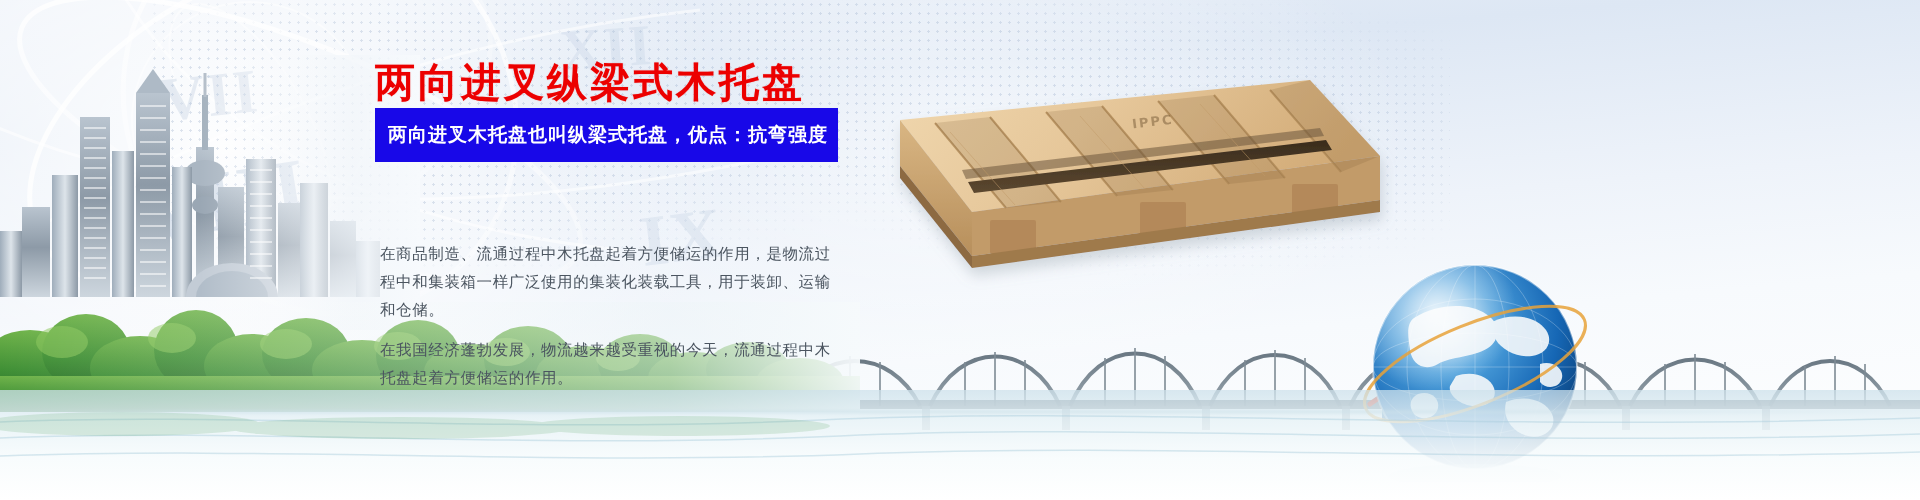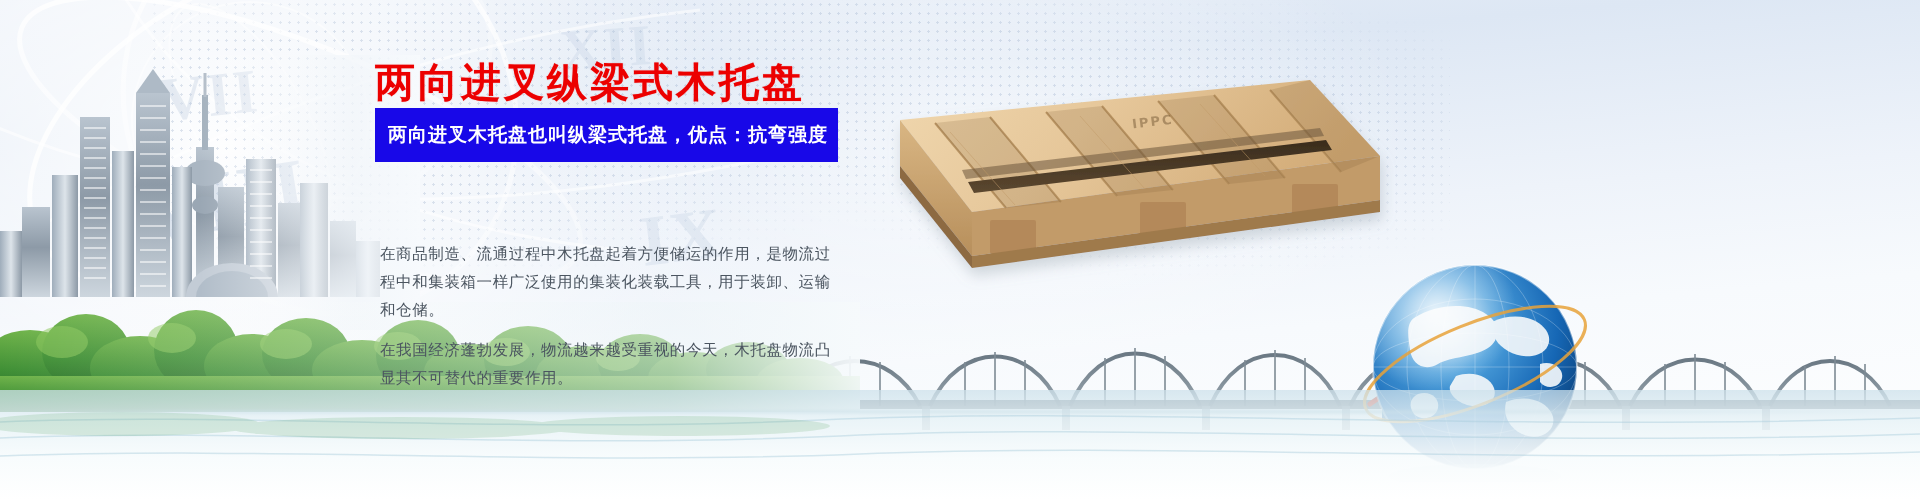--- a/index.html
+++ b/index.html
@@ -502,16 +502,16 @@
   </svg>
 
   <div class="title">两向进叉纵梁式木托盘</div>
 
   <div class="callout">
     <span>两向进叉木托盘也叫纵梁式托盘，优点：抗弯强度</span>
   </div>
 
   <div class="desc">
     <p>在商品制造、流通过程中木托盘起着方便储运的作用，是物流过程中和集装箱一样广泛使用的集装化装载工具，用于装卸、运输和仓储。</p>
-    <p>在我国经济蓬勃发展，物流越来越受重视的今天，木托盘物流凸显其不可替代的重要作用。</p>
+    <p>在我国经济蓬勃发展，物流越来越受重视的今天，流通过程中木托盘起着方便储运的作用。</p>
   </div>
 
 </div>
 
 </body></html>

